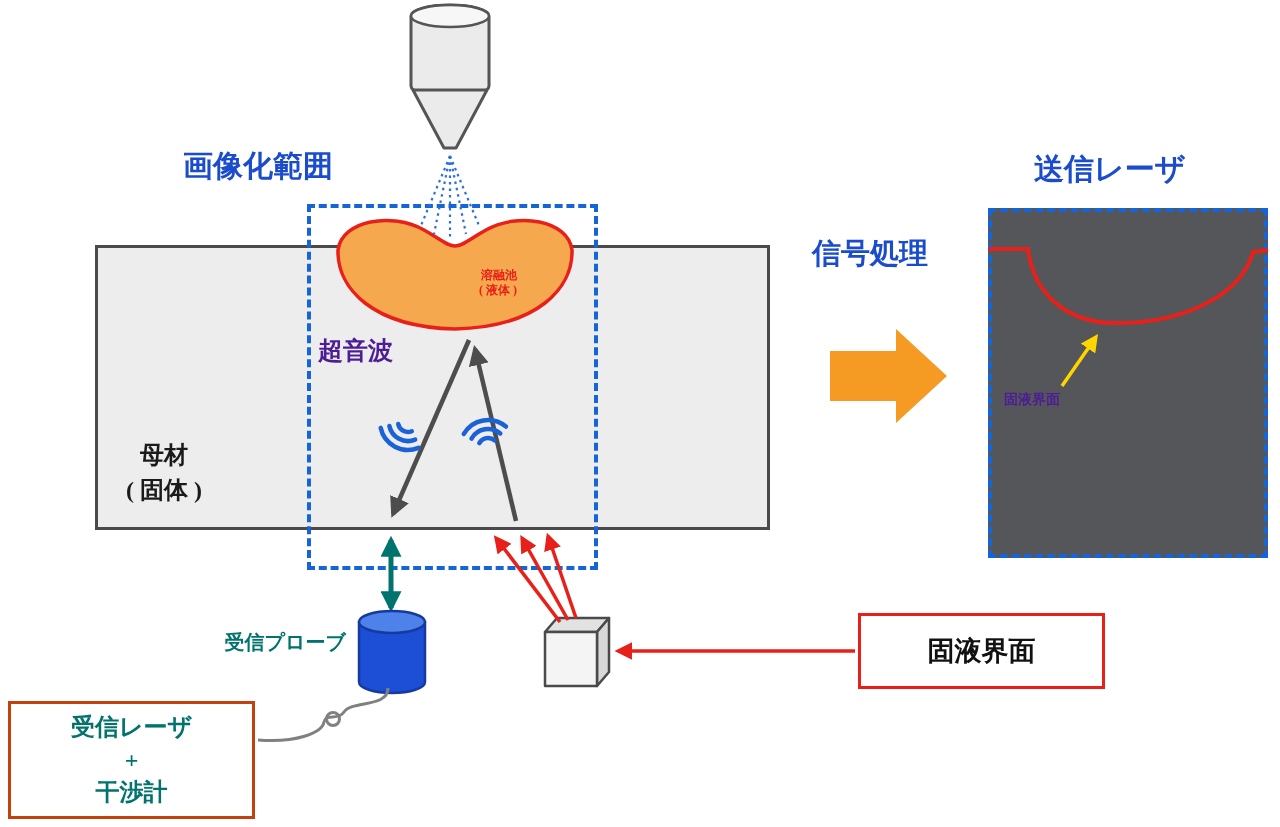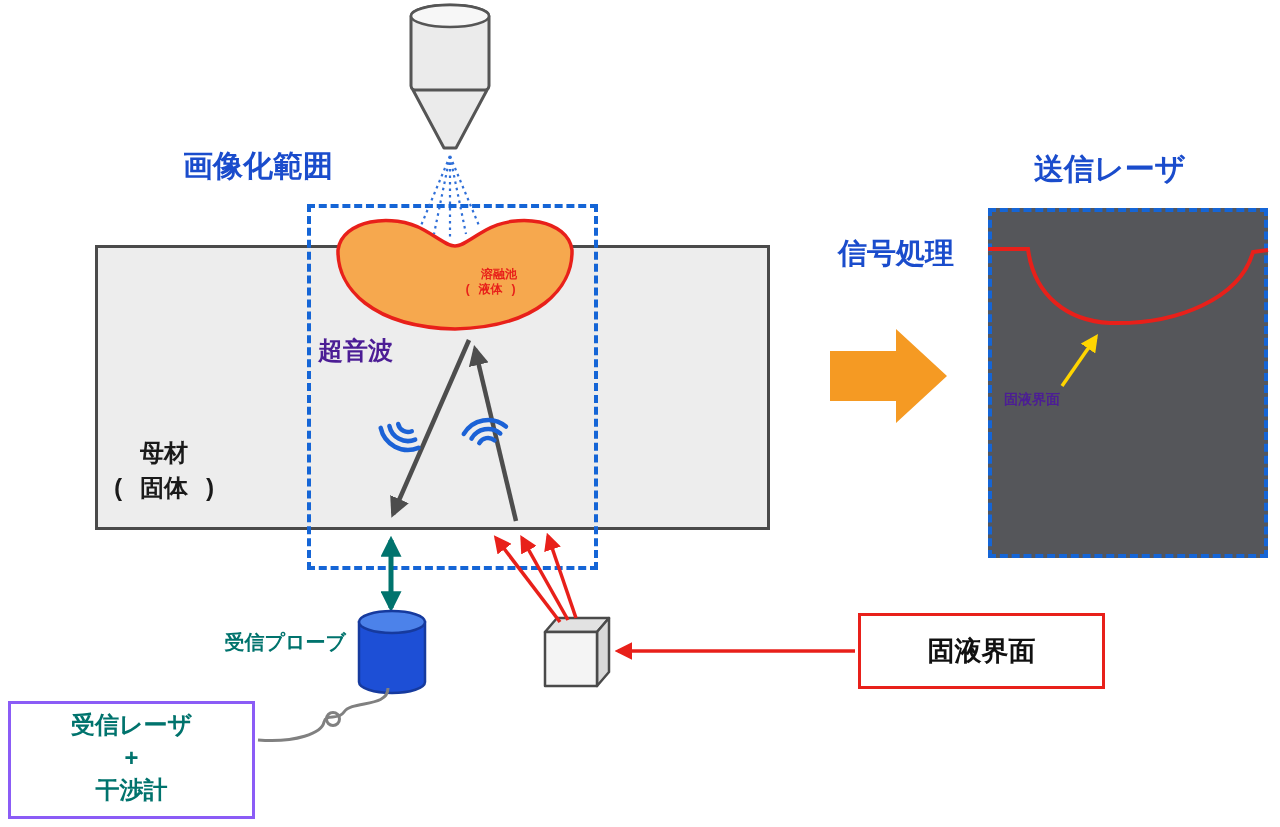--- a/index.html
+++ b/index.html
@@ -1,35 +1,35 @@
 <!DOCTYPE html>
 <html><head>
 <meta charset="utf-8">
 <style>
   html,body{margin:0;padding:0;background:#fff;}
   #canvas{position:relative;width:1280px;height:827px;background:#fff;overflow:hidden;
-          font-family:Liberation Mono, monospace;}
+          font-family:Liberation Serif, serif;}
   .lbl{position:absolute;font-weight:700;white-space:pre;}
   .blue{color:#1a4ccc;}
   .plate{position:absolute;left:95px;top:245px;width:675px;height:285px;
          background:#ededed;border:3px solid #4a4a4a;box-sizing:border-box;}
   .dashbox{position:absolute;left:307px;top:204px;width:291px;height:366px;
            border:4px dashed #1565d6;box-sizing:border-box;}
   .panel{position:absolute;left:988px;top:208px;width:280px;height:350px;
          background:#55565a;border:4px dashed #1565d6;box-sizing:border-box;}
   .meltpool-text{position:absolute;left:393px;top:268px;width:124px;text-align:right;
                  color:#e8201a;font-weight:700;font-size:12px;line-height:1.25;}
   .basemat-text{position:absolute;left:108px;top:438px;width:112px;text-align:center;
                 color:#1a1a1a;font-weight:700;font-size:24px;line-height:1.45;}
   .ultra-text{position:absolute;left:318px;top:334px;color:#4c1d95;font-weight:700;font-size:25px;}
   .interface-text{position:absolute;left:1004px;top:391px;color:#4c1d95;font-weight:700;font-size:14px;}
   .probe-text{position:absolute;left:148px;top:629px;width:198px;text-align:right;
               color:#00736d;font-weight:700;font-size:20px;}
   .tealbox{position:absolute;left:8px;top:701px;width:247px;height:118px;background:#fff;
-           border:3px solid #8b5cf6;box-sizing:border-box;display:flex;flex-direction:column;
+           border:3px solid #c2410c;box-sizing:border-box;display:flex;flex-direction:column;
            justify-content:center;align-items:center;color:#00736d;font-weight:700;
            font-size:24px;line-height:1.35;text-align:center;}
   .redbox{position:absolute;left:858px;top:613px;width:247px;height:76px;background:#fff;
           border:3.5px solid #e8201a;box-sizing:border-box;display:flex;align-items:center;
           justify-content:center;color:#111;font-weight:700;font-size:27px;}
   svg.overlay{position:absolute;left:0;top:0;pointer-events:none;}
 </style>
 </head>
 <body>
 
@@ -119,21 +119,21 @@
 
     <path d="M988,249 L1028,249 C1034,296 1068,321 1110,323 C1178,325 1240,298 1253,252 L1268,250" fill="none" stroke="#e8201a" stroke-width="4"></path>
 
     <line x1="1062" y1="386" x2="1096" y2="337" stroke="#ffd500" stroke-width="3.5" marker-end="url(#m-yellow)"></line>
   </svg>
 
   <div class="lbl blue" style="left:183px;top:146px;font-size:30px;">画像化範囲</div>
 
   <div class="lbl blue" style="left:1034px;top:149px;font-size:30px;">送信レーザ</div>
 
-  <div class="lbl blue" style="left:812px;top:234px;font-size:29px;margin-left:26px;">信号処理</div>
+  <div class="lbl blue" style="left:812px;top:234px;font-size:29px;">信号処理</div>
 
   <div class="meltpool-text">
     <div>溶融池</div>
     <div>( 液体 )</div>
   </div>
 
   <div class="ultra-text">超音波</div>
 
   <div class="basemat-text">
     <div>母材</div>

